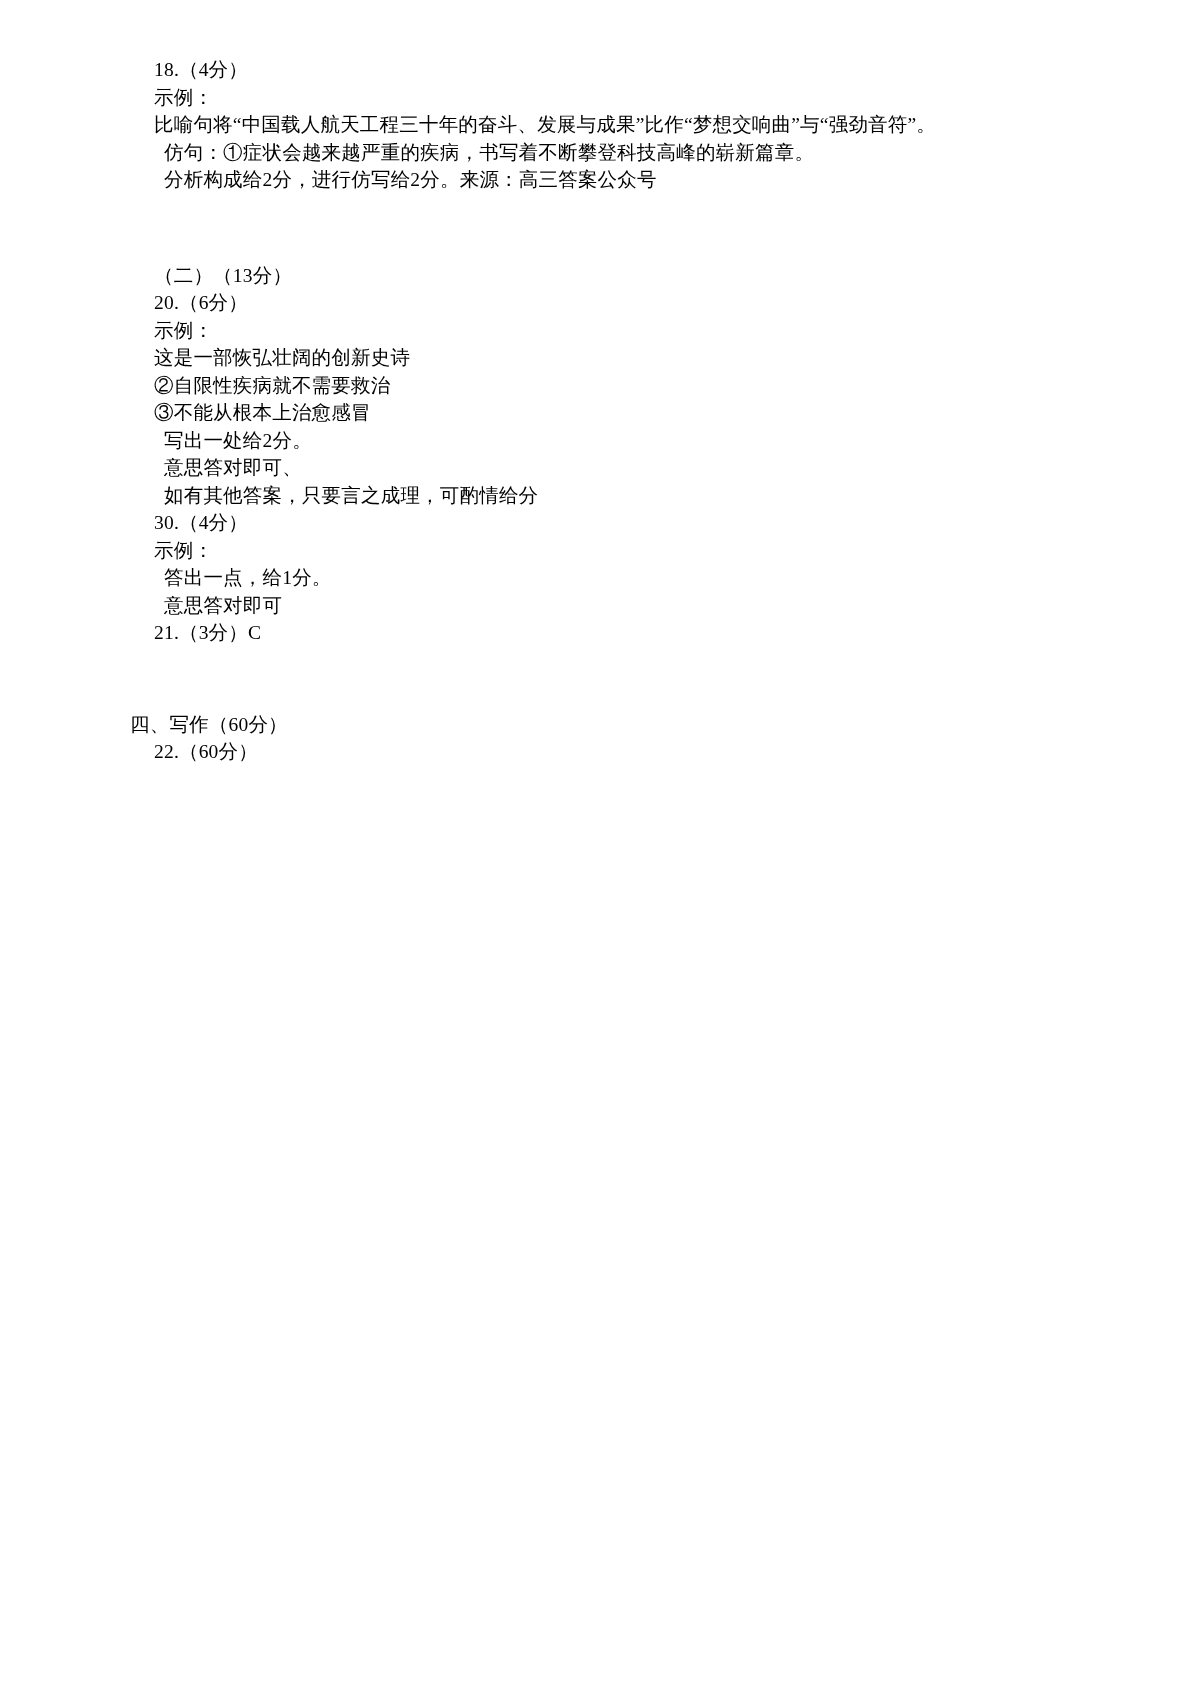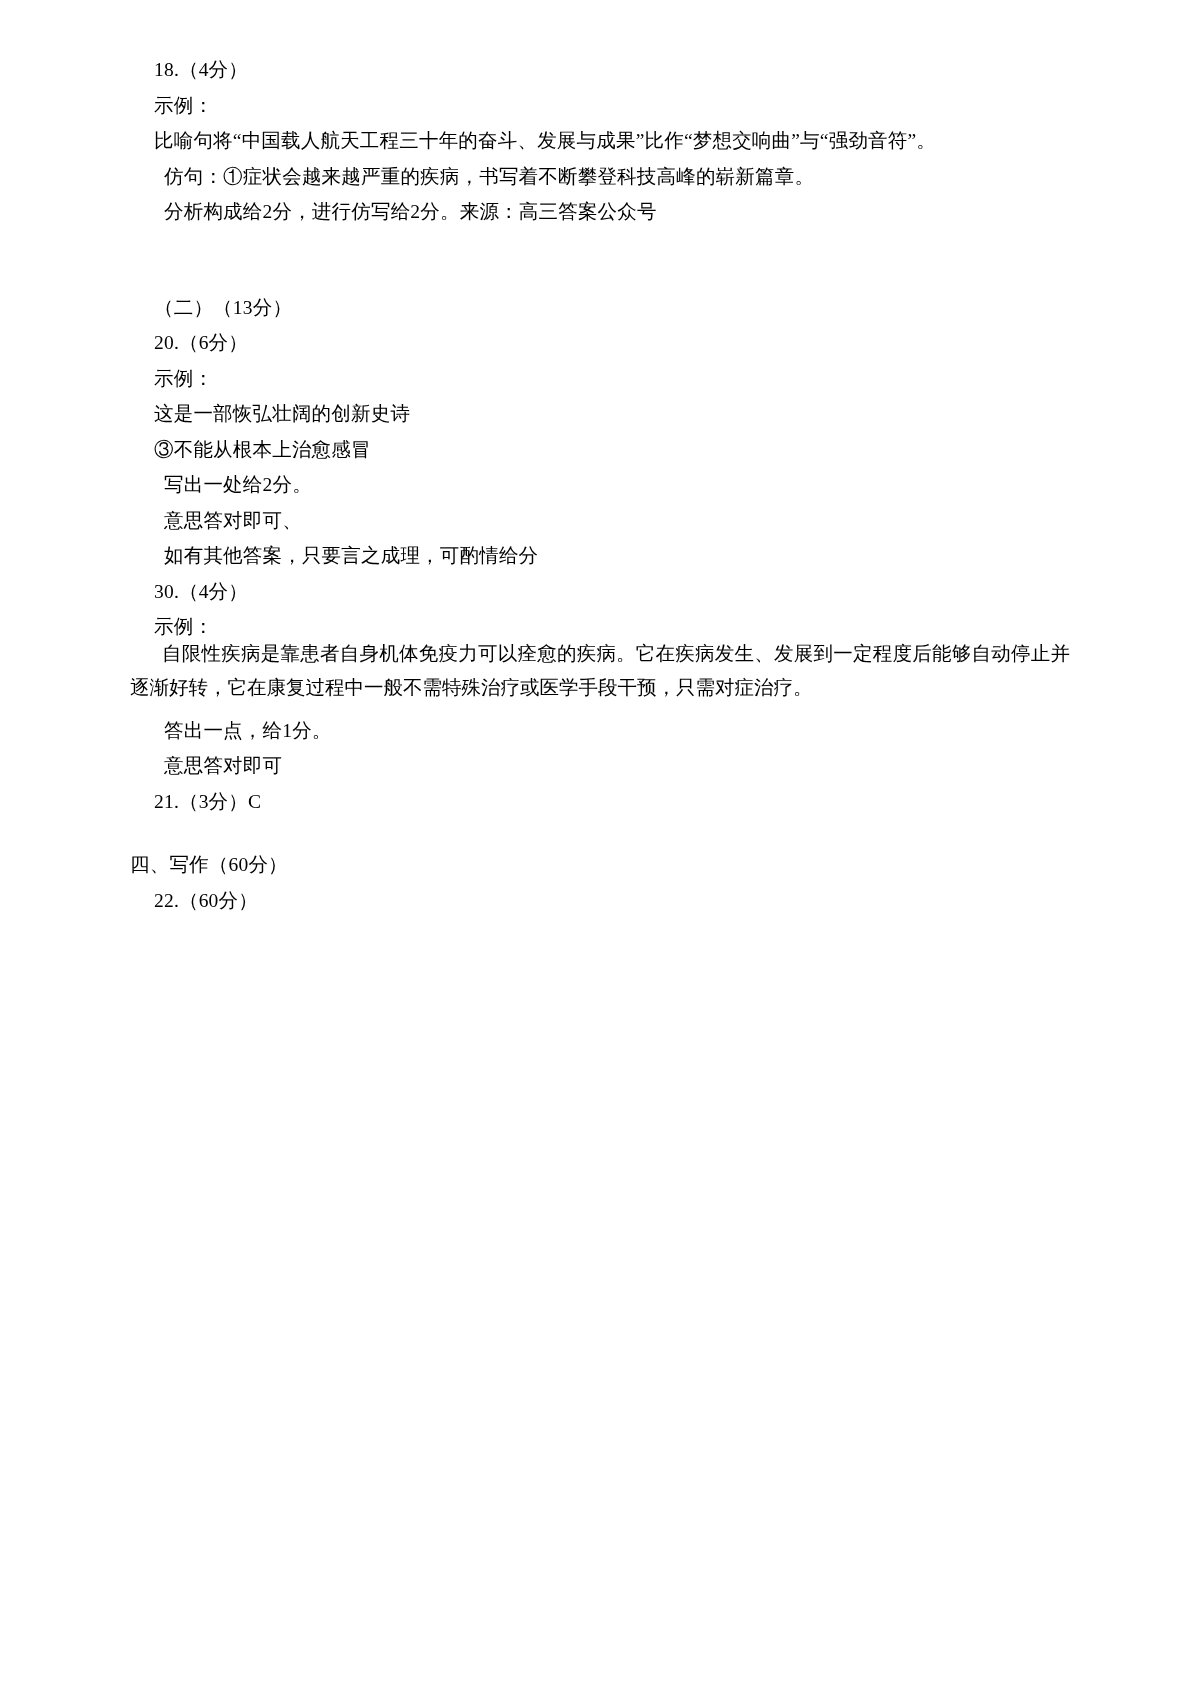--- a/index.html
+++ b/index.html
@@ -27,22 +27,22 @@
     line-height: 1.0;
   }
   
   .line {
     margin: 0;
     padding: 0;
     white-space: pre-wrap;
     letter-spacing: 0.2px;
   }
   
-  .gap-2 { margin-top: 16px; }
-  .gap-big { margin-top: 44px; }
+  .gap-2 { margin-top: 8px; }
+  .gap-big { margin-top: 72px; }
   .gap-huge { margin-top: 76px; }
 
   .indent-1 { padding-left: 24px; }
   .indent-2 { padding-left: 34px; }
   .indent-0 { padding-left: 0; }
 
   
   .para {
     margin: 0;
     font-size: 19.5px;
@@ -66,28 +66,28 @@
     <p class="line indent-1">18.（4分）</p>
     <p class="line indent-1 gap-2">示例：</p>
     <p class="line indent-1 gap-2">比喻句将“中国载人航天工程三十年的奋斗、发展与成果”比作“梦想交响曲”与“强劲音符”。</p>
     <p class="line indent-2 gap-2">仿句：①症状会越来越严重的疾病，书写着不断攀登科技高峰的崭新篇章。</p>
     <p class="line indent-2 gap-2">分析构成给2分，进行仿写给2分。来源：高三答案公众号</p>
 
     <p class="line indent-1 gap-huge">（二）（13分）</p>
     <p class="line indent-1 gap-2">20.（6分）</p>
     <p class="line indent-1 gap-2">示例：</p>
     <p class="line indent-1 gap-2">这是一部恢弘壮阔的创新史诗</p>
+    <p class="line indent-1 gap-2">②自限性疾病就不需要救治</p>
     <p class="line indent-1 gap-2">③不能从根本上治愈感冒</p>
     <p class="line indent-2 gap-2">写出一处给2分。</p>
     <p class="line indent-2 gap-2">意思答对即可、</p>
     <p class="line indent-2 gap-2">如有其他答案，只要言之成理，可酌情给分</p>
 
     <p class="line indent-1 gap-2">30.（4分）</p>
     <p class="line indent-1 gap-2">示例：</p>
-    <p class="para gap-2">自限性疾病是靠患者自身机体免疫力可以痊愈的疾病。它在疾病发生、发展到一定程度后能够自动停止并逐渐好转，它在康复过程中一般不需特殊治疗或医学手段干预，只需对症治疗。</p>
     <p class="line indent-2 gap-2">答出一点，给1分。</p>
     <p class="line indent-2 gap-2">意思答对即可</p>
     <p class="line indent-1 gap-2">21.（3分）C</p>
 
     <p class="line indent-0 section-head gap-big">四、写作（60分）</p>
     <p class="line indent-1 gap-2">22.（60分）</p>
 
   </div>
 </div>
 

